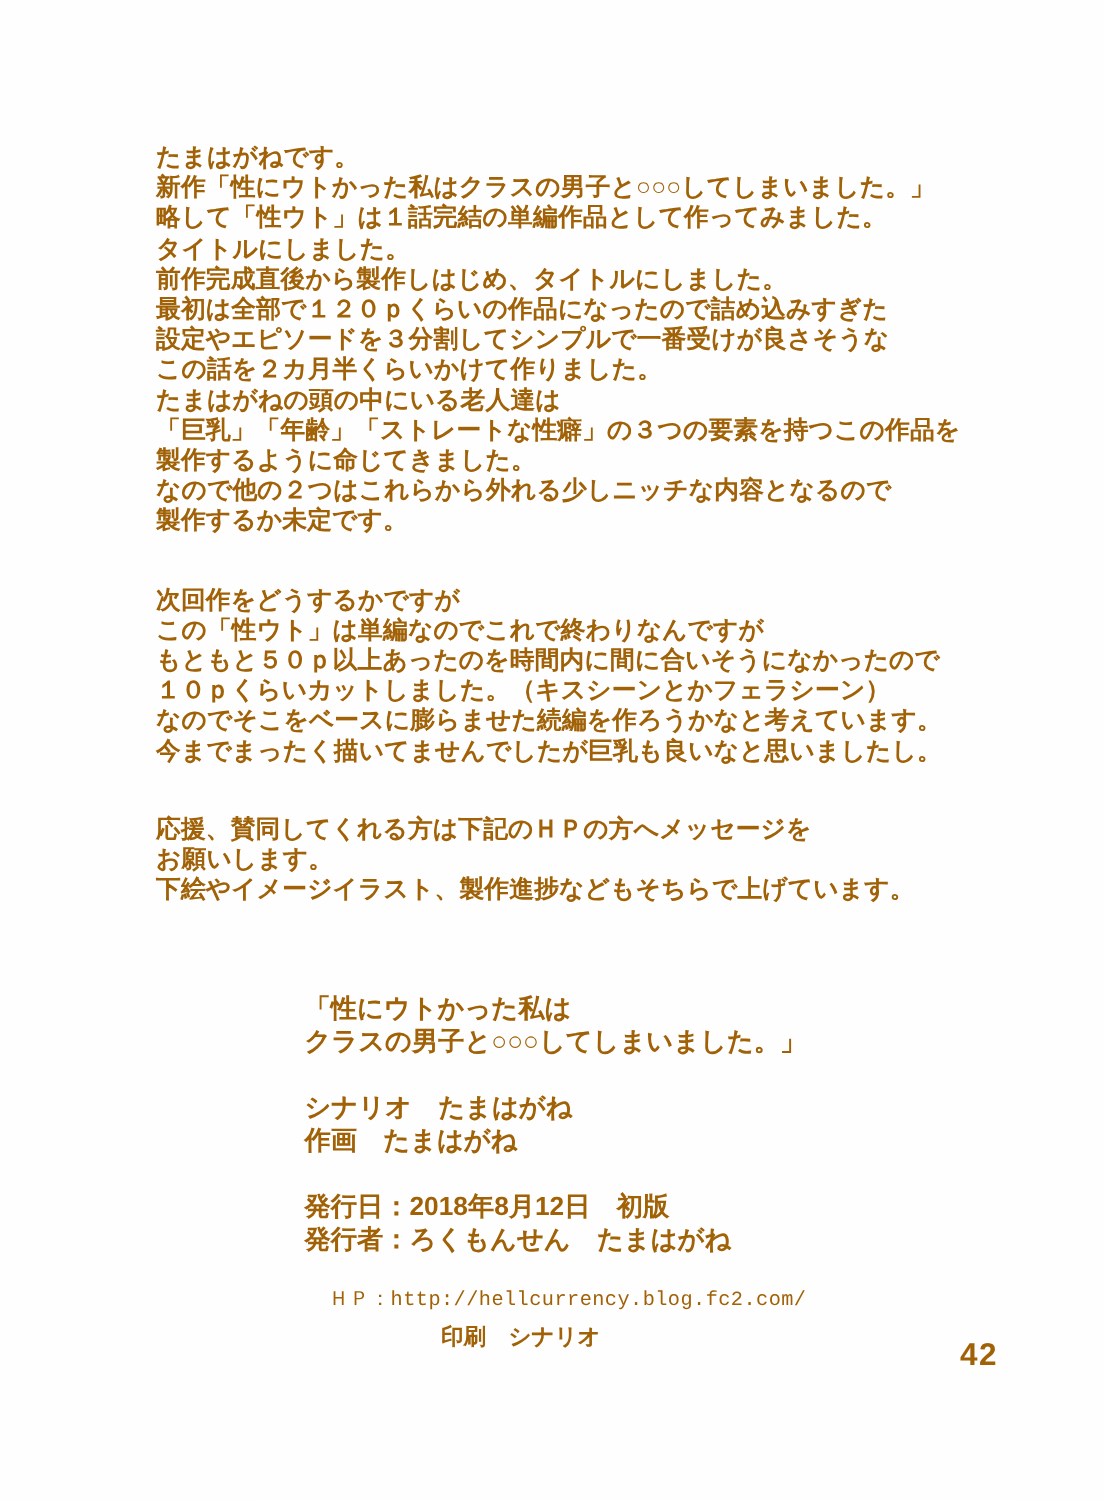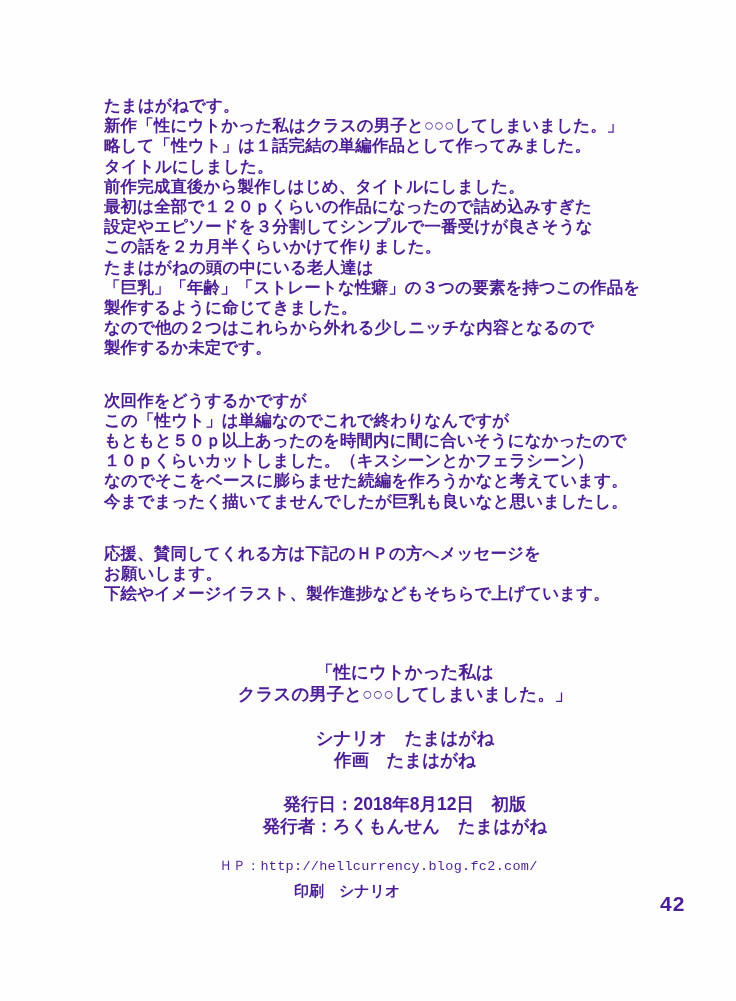--- a/index.html
+++ b/index.html
@@ -7,46 +7,45 @@
     padding: 0;
     background: #ffffff;
   }
   .page {
     position: relative;
     width: 736px;
     height: 1001px;
     background: #fefefe;
     overflow: hidden;
     font-family: "Liberation Sans", "DejaVu Sans", sans-serif;
-    color: #4c1d95;
+    color: #a16207;
   }
   .afterword {
     position: absolute;
     left: 104px;
     top: 95px;
     width: 560px;
     font-size: 16.5px;
     font-weight: 700;
     line-height: 20.2px;
     letter-spacing: 0.1px;
     white-space: nowrap;
   }
   .para + .para {
     margin-top: 32px;
   }
   .colophon {
     position: absolute;
-    left: 185px;
+    left: 203px;
     top: 661px;
     width: 440px;
     font-size: 17.5px;
     font-weight: 700;
     line-height: 22px;
     white-space: nowrap;
-    text-align: center;
   }
   .colophon .gap {
     height: 22px;
   }
   .hp-line {
     position: absolute;
     left: 219px;
     top: 857px;
     font-family: "Liberation Mono", "DejaVu Sans Mono", monospace;
     font-size: 13.5px;
@@ -62,21 +61,20 @@
     font-weight: 700;
     white-space: nowrap;
   }
   .page-number {
     position: absolute;
     left: 640px;
     top: 892px;
     font-size: 21px;
     font-weight: 800;
     letter-spacing: 1px;
-    margin-left: 20px;
   }
   .text-line {
     min-height: 20.2px;
   }
   .colophon .text-line {
     min-height: 22px;
   }
 </style>
 </head>
 <body>

